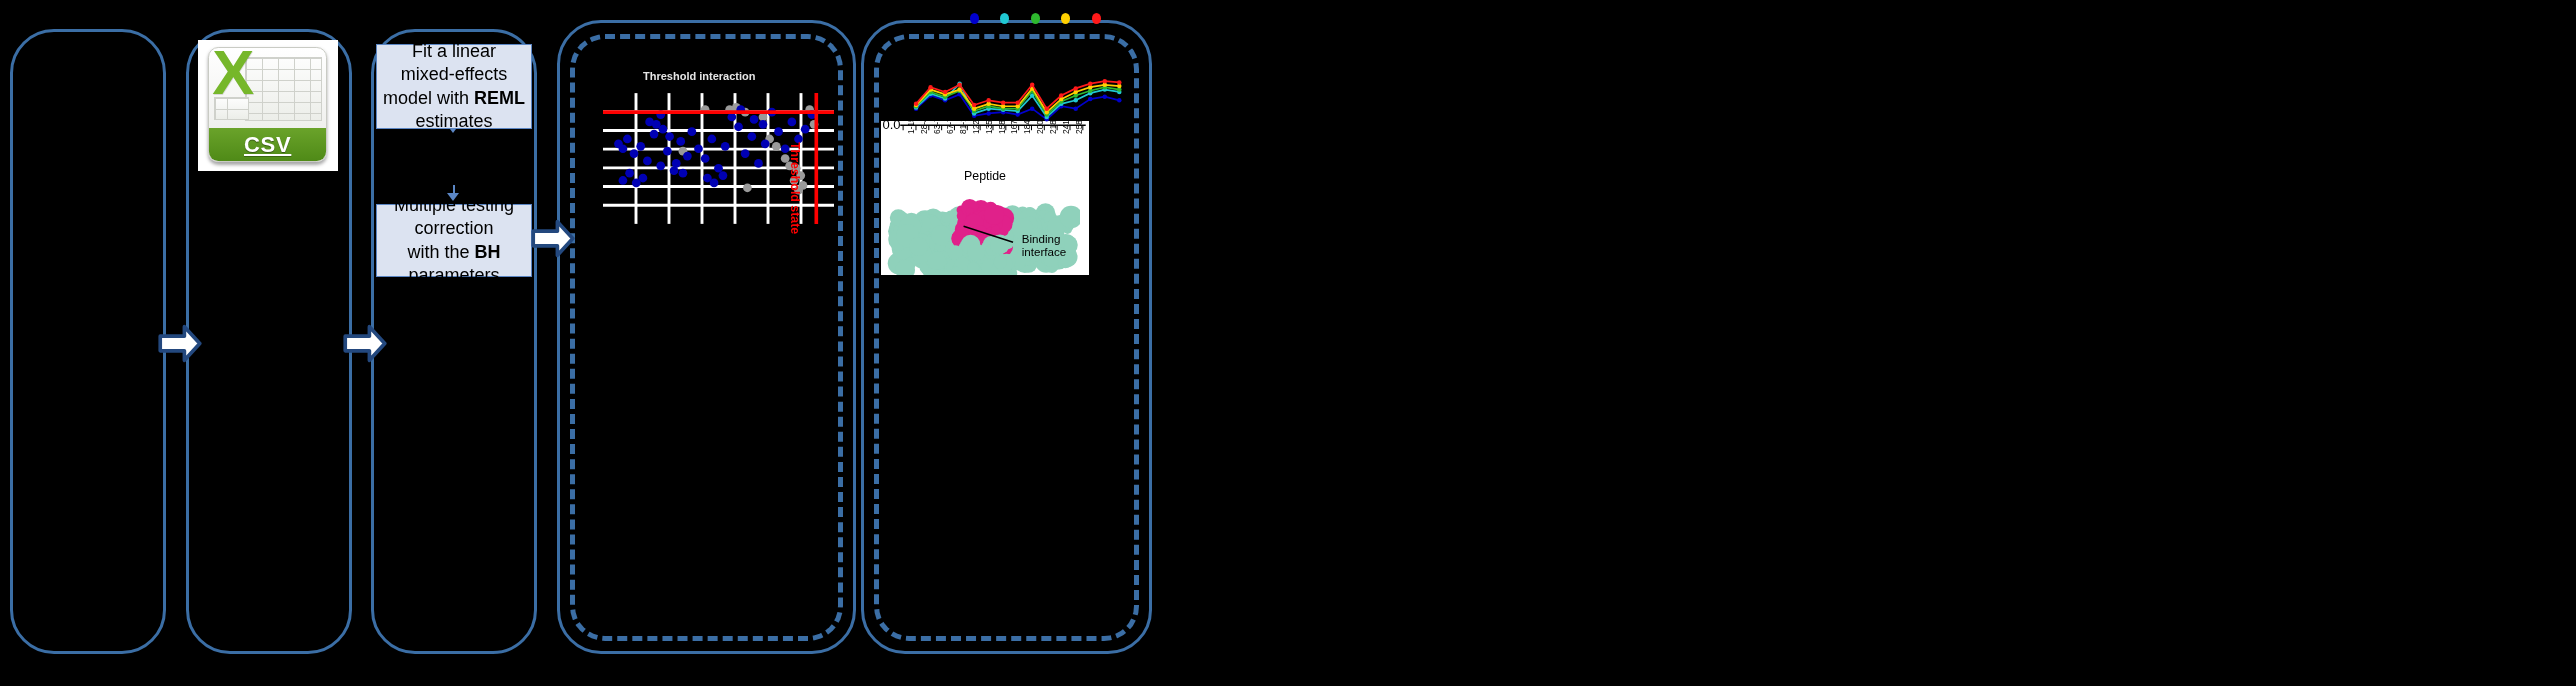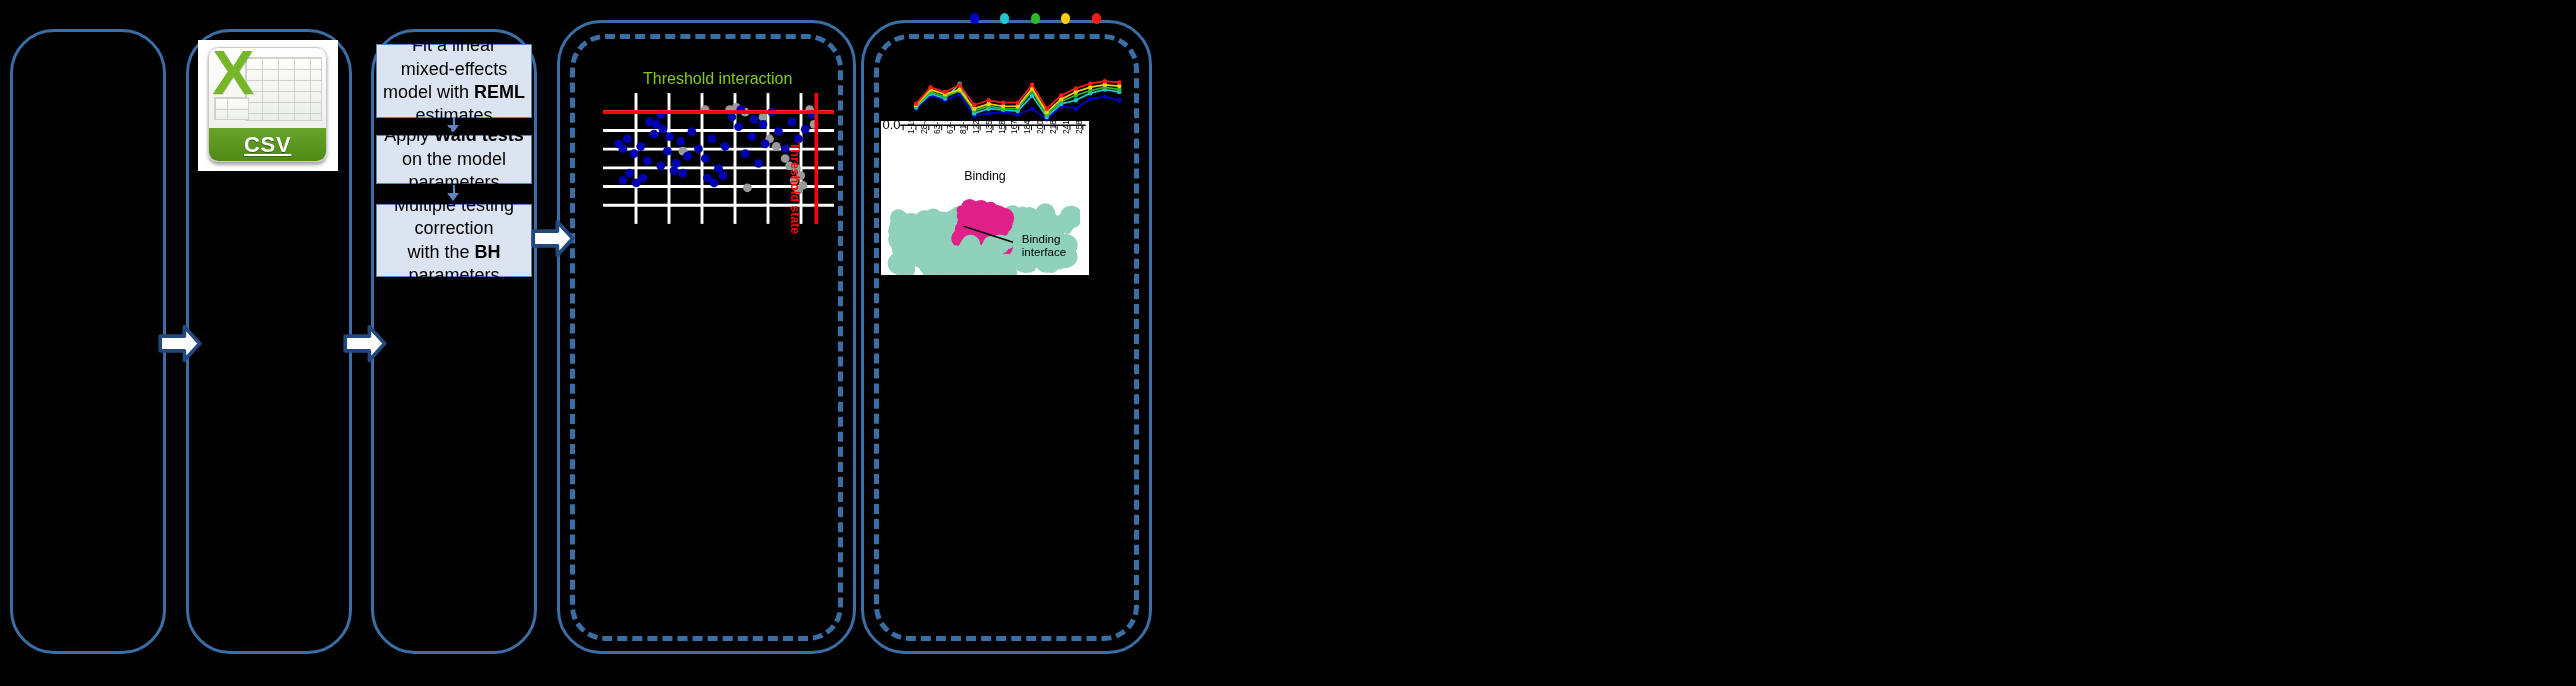--- a/index.html
+++ b/index.html
@@ -77,33 +77,33 @@
     text-decoration:underline;
   }
 
   
   .pbox{
     position:absolute;background:#dce3f1;border:1.5px solid #5b86c4;
     box-sizing:border-box;color:#000;text-align:center;
     display:flex;align-items:center;justify-content:center;
     font-size:18px;line-height:1.30;padding:4.4px 5.8px;z-index:22;
   }
-  #box-reml  {left:376px;top:44px; width:156px;height:74px;}
+  #box-reml  {left:376px;top:44px; width:156px;height:85px;}
   #box-wald  {left:376px;top:135px;width:156px;height:49px;}
   #box-bh    {left:376px;top:204px;width:156px;height:73px;}
   .vline{position:absolute;width:2.2px;background:#5b86c4;z-index:21;}
   .vtri{position:absolute;width:0;height:0;border-left:6.5px solid transparent;
         border-right:6.5px solid transparent;border-top:8.7px solid #5b86c4;z-index:21;}
 
   
   #volcano{position:absolute;left:603px;top:93px;width:231px;height:131px;z-index:15;}
   #volcano svg{display:block;}
   #thresh-interaction{
-    position:absolute;left:643px;top:70px;color:#84cc16;font-weight:normal;
-    font-size:16px;z-index:18;white-space:nowrap;
+    position:absolute;left:643px;top:70px;color:#e5e5e5;font-weight:bold;
+    font-size:11px;z-index:18;white-space:nowrap;
   }
   #thresh-state{
     position:absolute;left:802px;top:142px;color:#ff0000;font-weight:bold;
     font-size:12.4px;z-index:18;white-space:nowrap;
     transform:rotate(90deg);transform-origin:left top;
   }
 
   
   #pep-fig{
     position:absolute;left:881px;top:121px;width:208px;height:154px;
@@ -165,25 +165,20 @@
   <div class="panel" id="panel-stats"></div>
 
   <div class="pbox" id="box-reml">
     <span>
       <span>Fit a linear mixed-effects model with </span><b>REML</b><span> estimates</span>
     </span>
   </div>
   <div class="vline" style="left:453px;top:113px;height:13px;"></div>
   <div class="vtri" style="left:447px;top:125px;"></div>
 
-  <div class="pbox" id="box-wald">
-    <span>
-      <span>Apply </span><b>Wald tests</b><span> on the model parameters</span>
-    </span>
-  </div>
   <div class="vline" style="left:453px;top:185px;height:10.2px;"></div>
   <div class="vtri" style="left:447px;top:193px;"></div>
 
   <div class="pbox" id="box-bh">
     <span>
       <span id="bh-pre">Multiple testing correction<br>with the </span><b>BH</b><span> parameters</span>
     </span>
   </div>
 
   <div class="arrow" style="left:531px;top:218px;">
@@ -402,21 +397,21 @@
           <div class="peplabel" style="left: 103px; top: 13px;">135-144</div>
           <div class="peplabel" style="left: 116px; top: 13px;">158-166</div>
           <div class="peplabel" style="left: 128px; top: 13px;">167-180</div>
           <div class="peplabel" style="left: 141px; top: 13px;">184-199</div>
           <div class="peplabel" style="left: 154px; top: 13px;">200-214</div>
           <div class="peplabel" style="left: 167px; top: 13px;">218-237</div>
           <div class="peplabel" style="left: 180px; top: 13px;">241-257</div>
           <div class="peplabel" style="left: 193px; top: 13px;">258-266</div>
           <div class="peplabel" style="left: 206px; top: 13px;">277-284</div>
         </div>
-      <div id="pep-xtitle">Binding</div>
+      <div id="pep-xtitle">Peptide</div>
     </div>
 
     <div id="protein">
       <svg width="195" height="89" viewBox="0 0 268 122" id="protein-svg">
           <circle cx="70.54093287885189" cy="48.145594358444214" r="11.422919988632202" fill="#8fd1bb"></circle>
           <circle cx="104.86408710479736" cy="75.74172115325928" r="11.29202938079834" fill="#8fd1bb"></circle>
           <circle cx="94.55063247680664" cy="93.73416805267334" r="6.745596885681152" fill="#8fd1bb"></circle>
           <circle cx="105.76883578300476" cy="41.51290321350098" r="7.933546364307404" fill="#8fd1bb"></circle>
           <circle cx="105.36289072036743" cy="30.368524074554443" r="9.840644657611847" fill="#8fd1bb"></circle>
           <circle cx="20.66231060028076" cy="31.327518723905087" r="12.736842542886734" fill="#8fd1bb"></circle>

